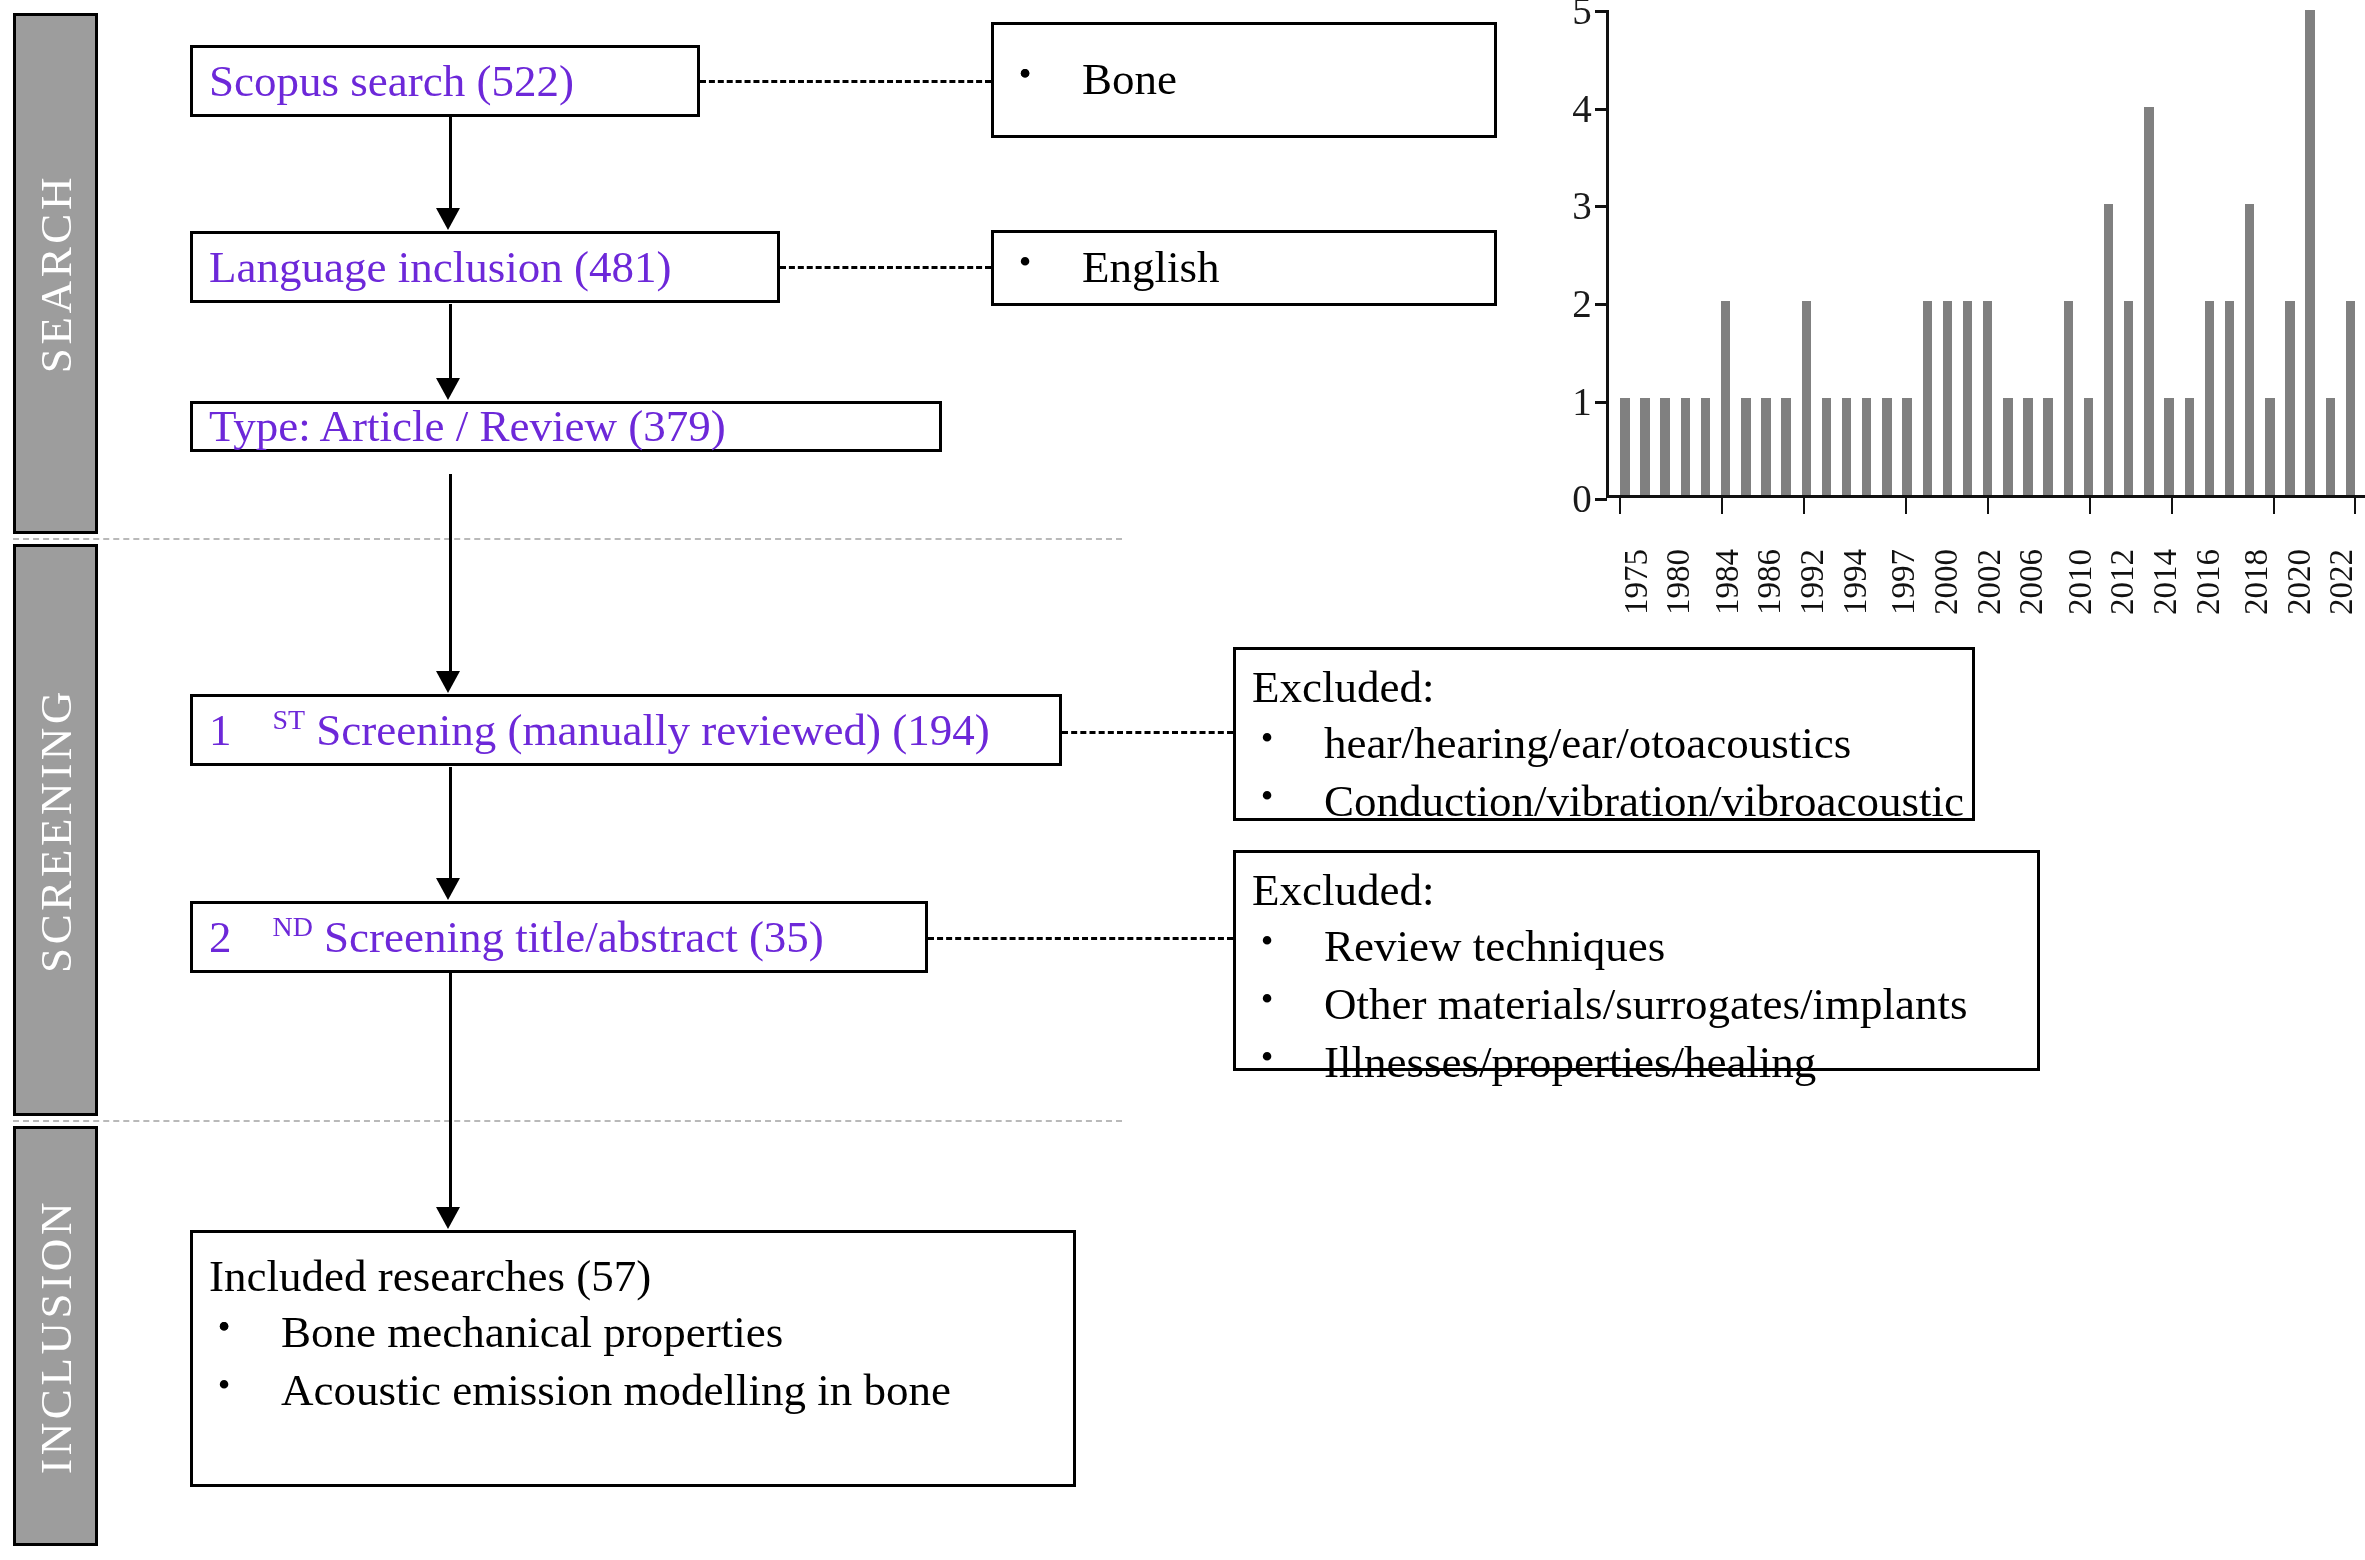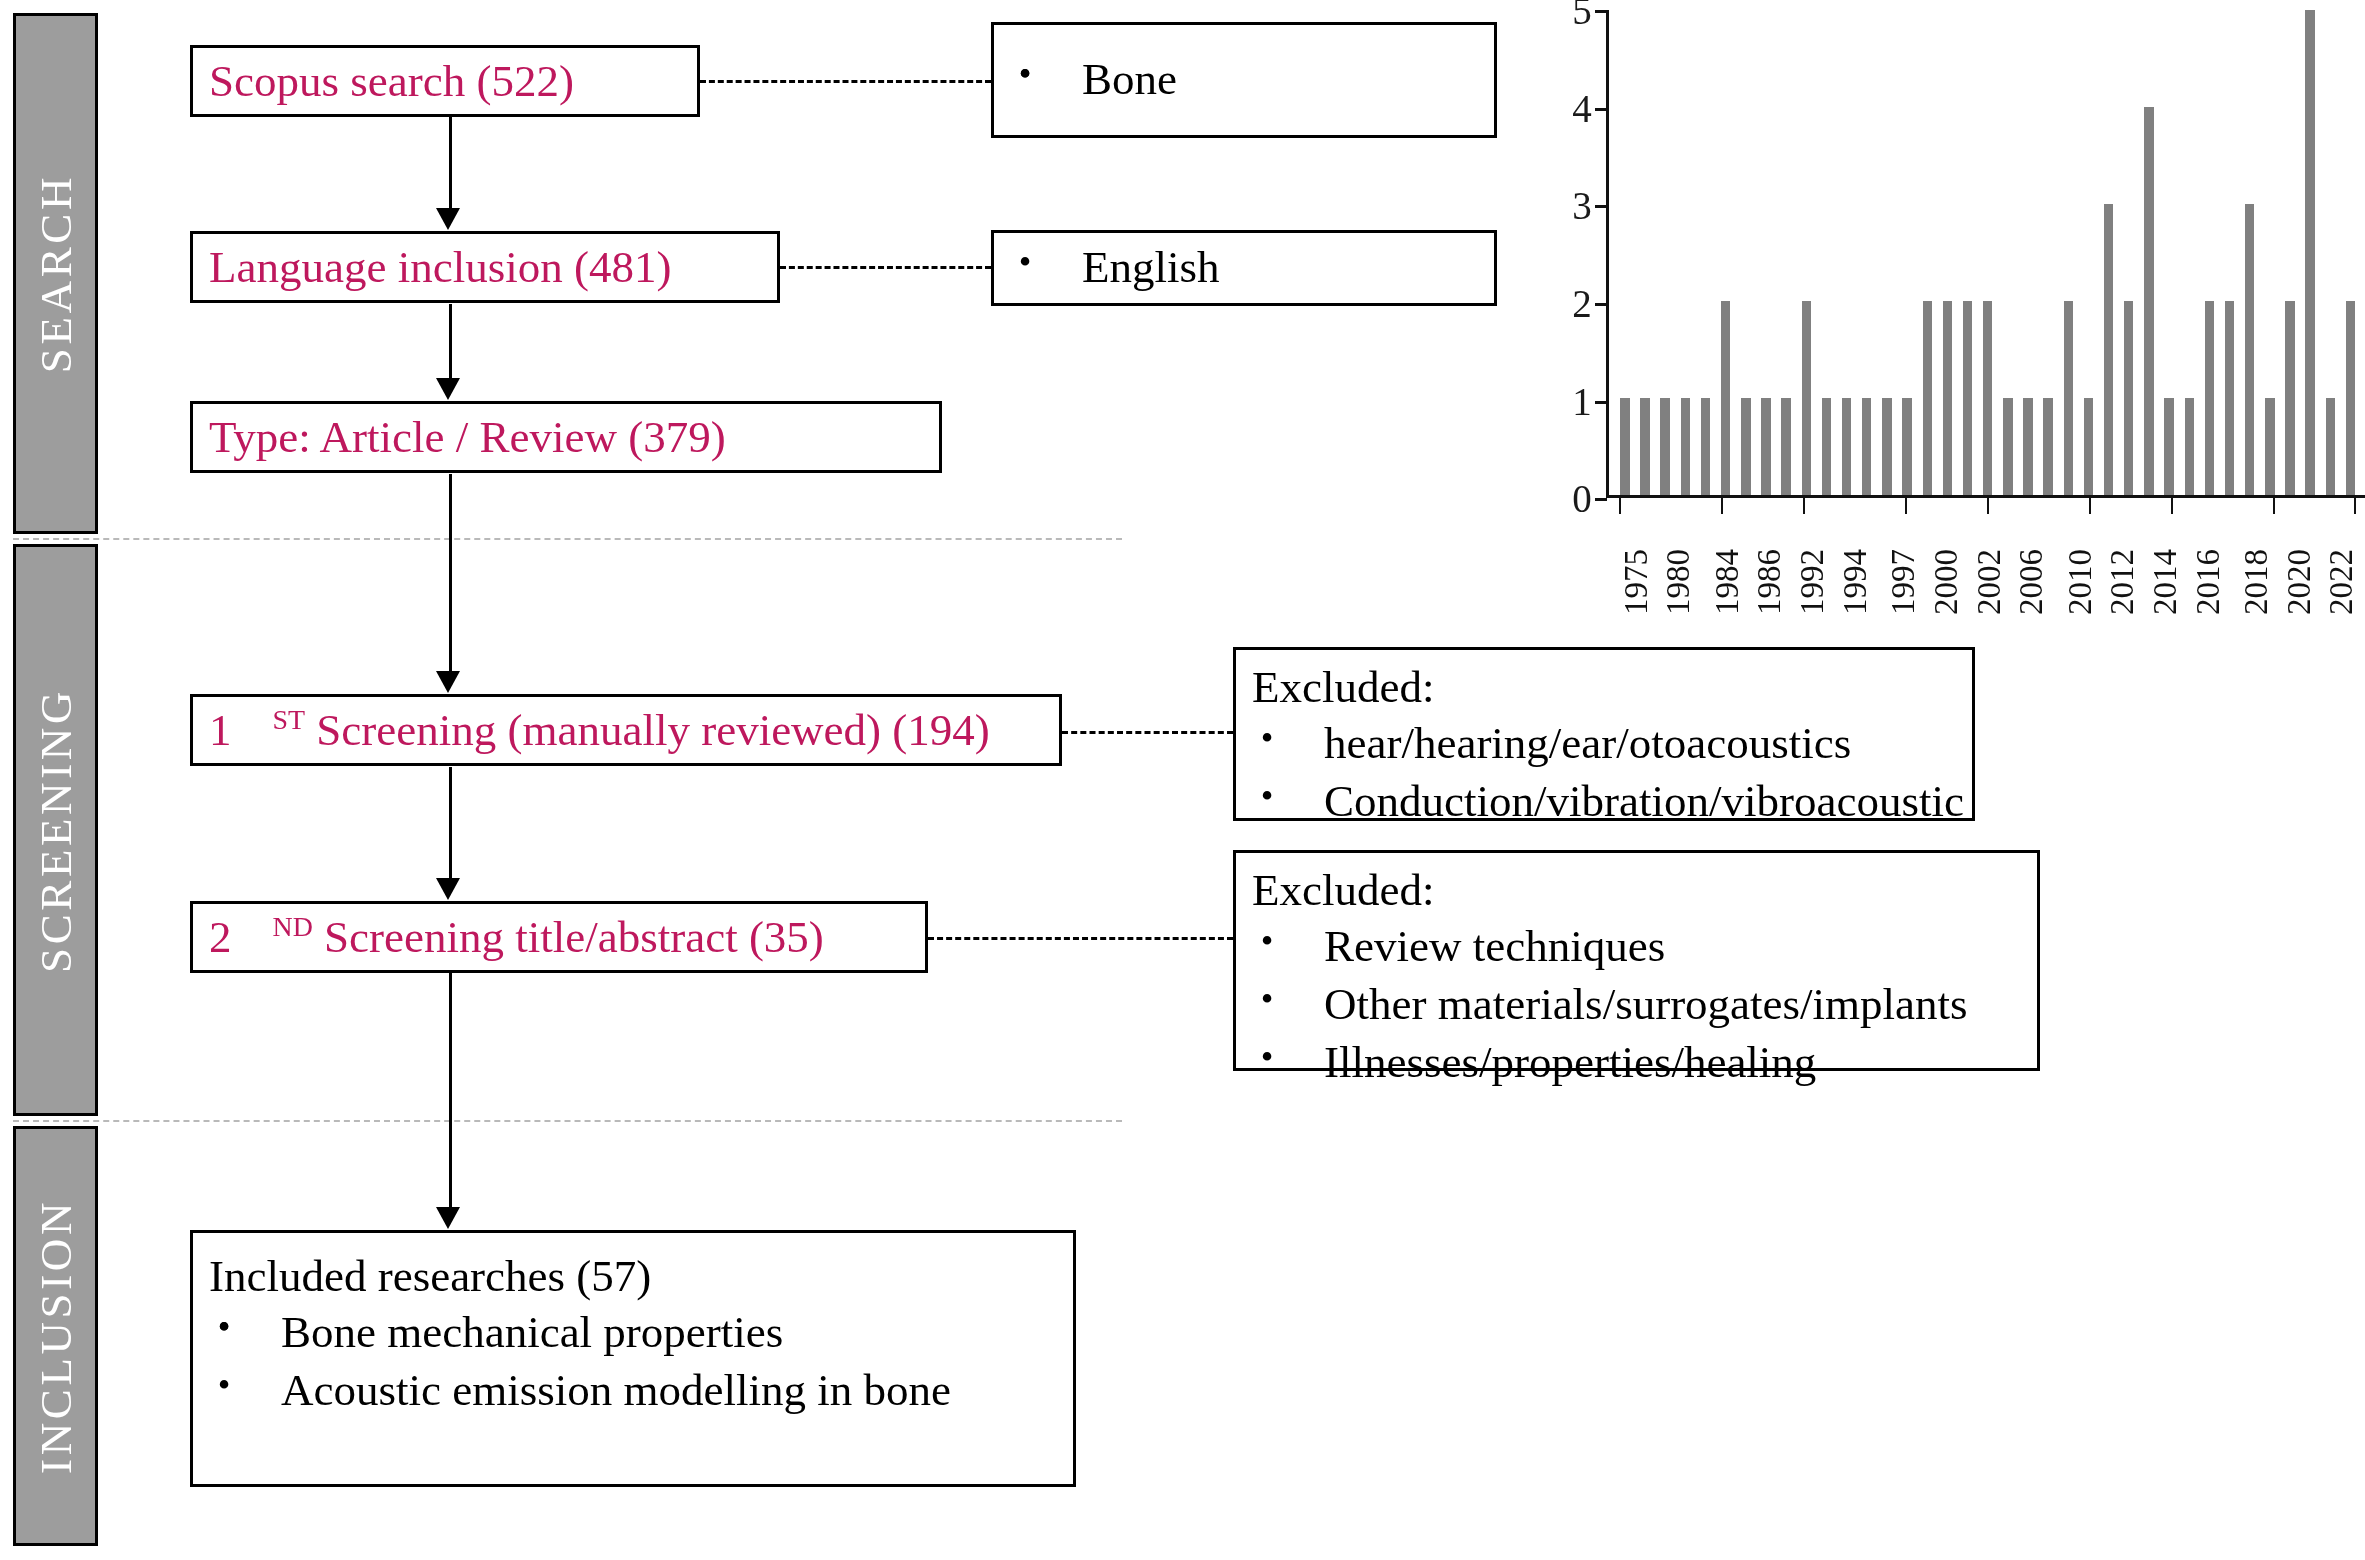--- a/index.html
+++ b/index.html
@@ -52,21 +52,21 @@
     position: absolute;
     box-sizing: border-box;
     border: 3.6px solid #000000;
     background: #ffffff;
     display: flex;
     flex-direction: column;
     justify-content: center;
   }
   .fbox .fbox-text {
     font-size: 45px;
-    color: #be185d;
+    color: #6d28d9;
     line-height: 1.12;
     padding: 0 16px;
     white-space: nowrap;
   }
   .fbox .fbox-text sup {
     font-size: 0.62em;
     vertical-align: super;
     line-height: 0;
     margin-left: 41px;
   }
@@ -228,21 +228,21 @@
   <div class="stage-divider" style="top:1120px;"></div>
 
   <div class="fbox" style="left:190px; top:45px; width:510px; height:72px;">
     <div class="fbox-text">Scopus search (522)</div>
   </div>
 
   <div class="fbox" style="left:190px; top:231px; width:590px; height:72px;">
     <div class="fbox-text">Language inclusion (481)</div>
   </div>
 
-  <div class="fbox" style="left:190px; top:401px; width:752px; height:72px;">
+  <div class="fbox" style="left:190px; top:401px; width:752px; height:51px;">
     <div class="fbox-text">Type: Article / Review (379)</div>
   </div>
 
   <div class="fbox" style="left:190px; top:694px; width:872px; height:72px;">
     <div class="fbox-text"><span>1</span><sup>ST</sup><span> Screening (manually reviewed) (194)</span></div>
   </div>
 
   <div class="fbox" style="left:190px; top:901px; width:738px; height:72px;">
     <div class="fbox-text"><span>2</span><sup>ND</sup><span> Screening title/abstract (35)</span></div>
   </div>

